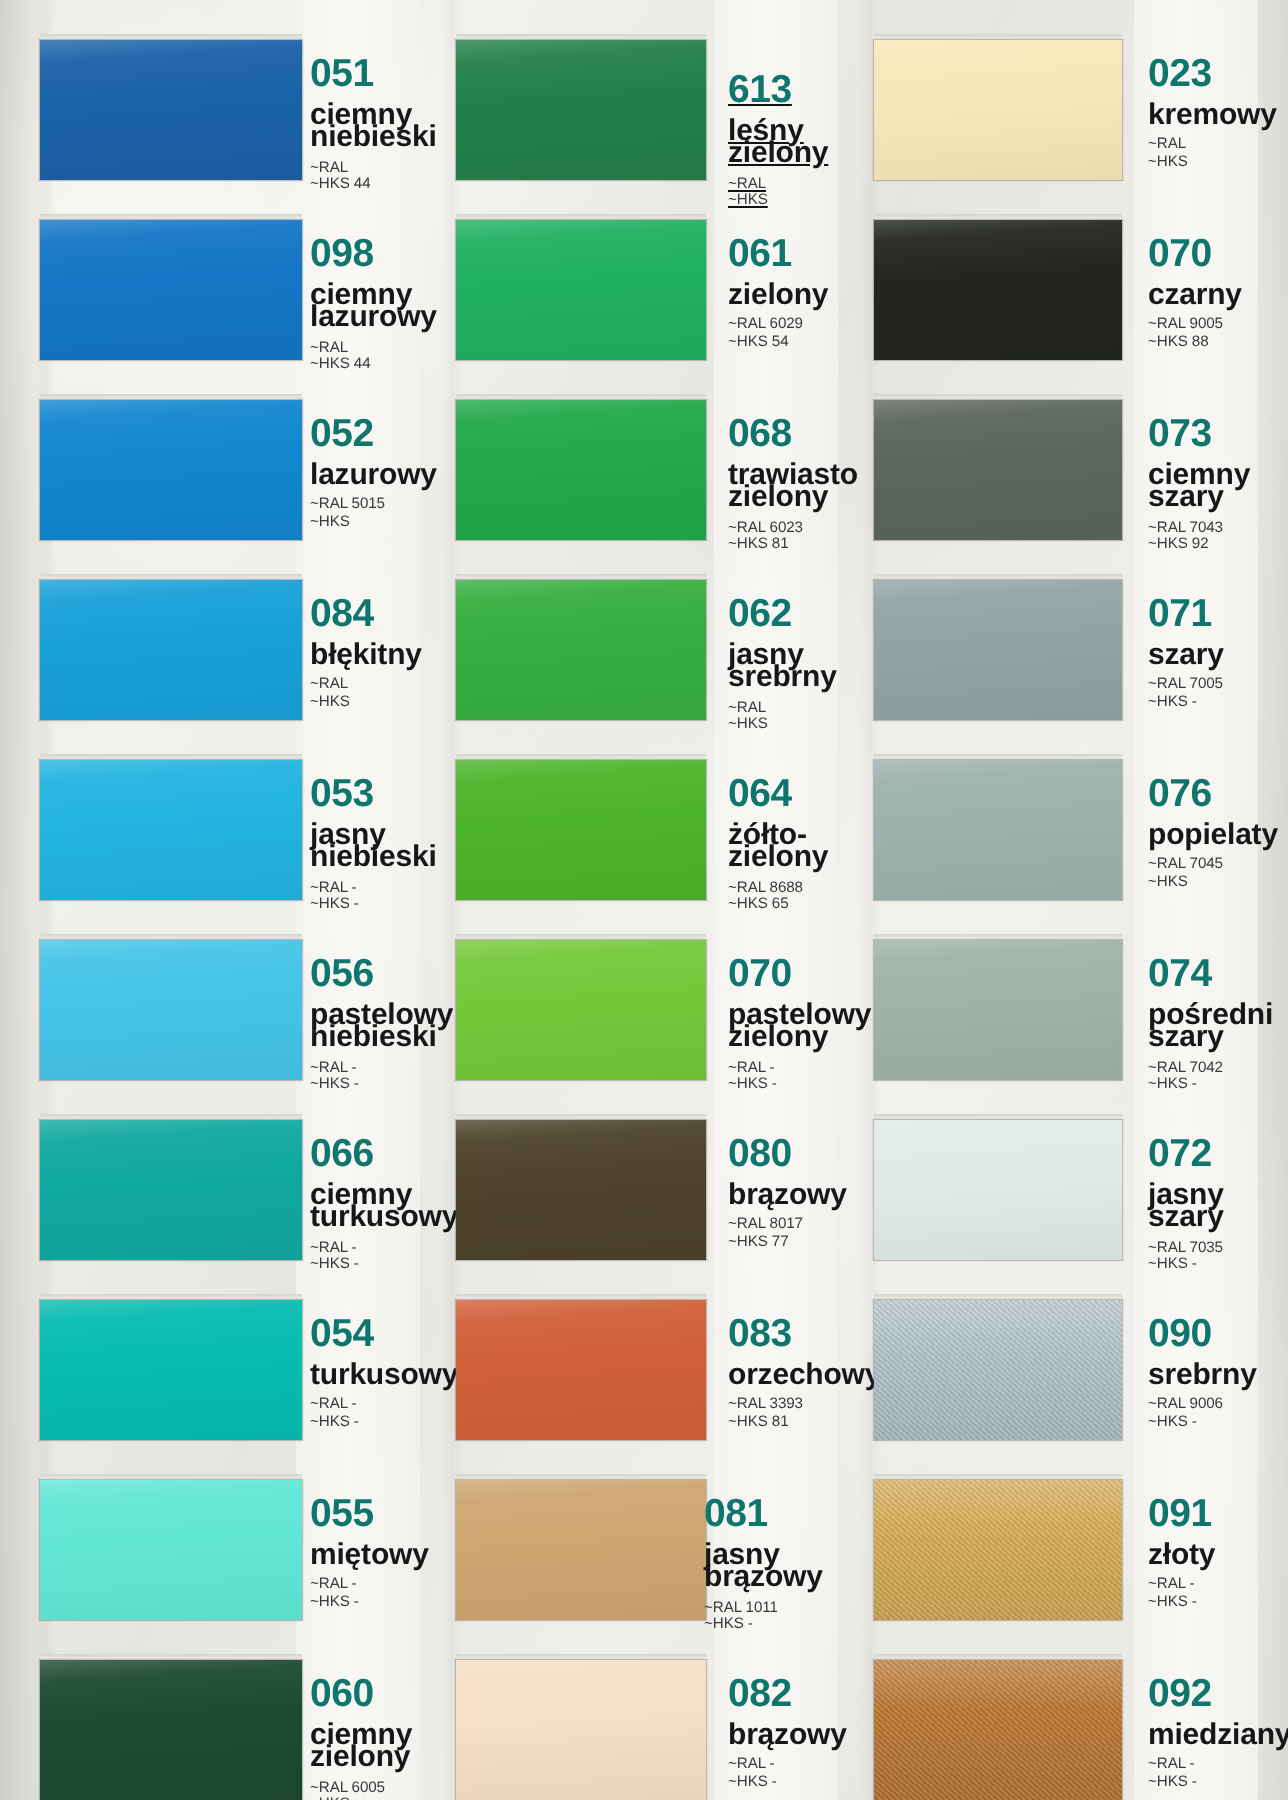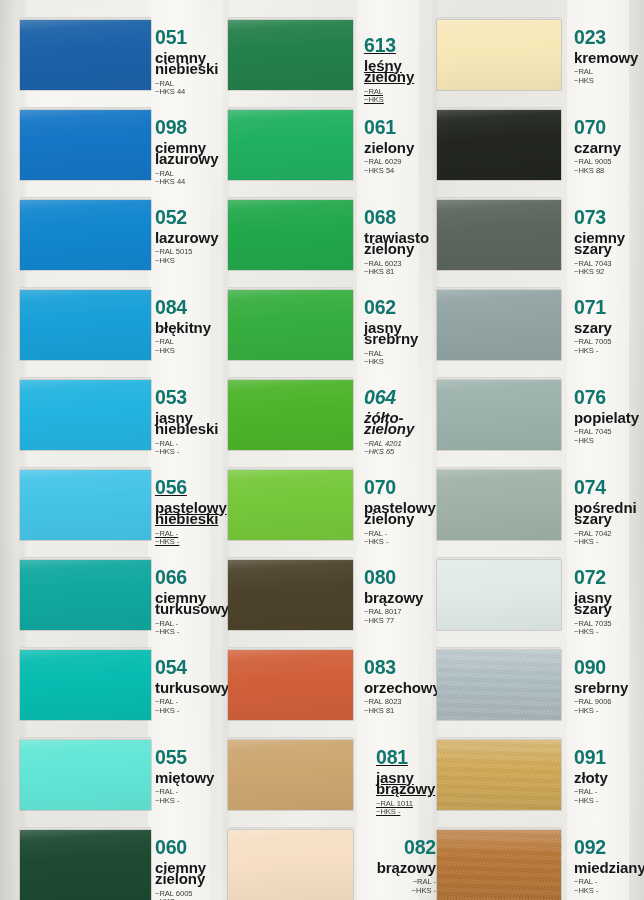--- a/index.html
+++ b/index.html
@@ -194,21 +194,21 @@
           <div class="pname">jasny niebieski</div>
           <div class="refs">
             <div>~RAL -</div>
             <div>~HKS -</div>
           </div>
         </div>
         <div class="swatch-wrap" style="left: 20px; top: 470px; width: 131px; height: 70px;">
           <div class="chip-top"></div>
           <div class="swatch gloss" style="background: rgb(69, 196, 232);"></div>
         </div>
-        <div class="label" style="left: 155px; top: 478px; width: 72px; text-decoration: underline;">
+        <div class="label" style="left: 155px; top: 478px; width: 72px;">
           <div class="code">056</div>
           <div class="pname">pastelowy
 niebieski</div>
           <div class="refs">
             <div>~RAL -</div>
             <div>~HKS -</div>
           </div>
         </div>
         <div class="swatch-wrap" style="left: 20px; top: 560px; width: 131px; height: 70px;">
           <div class="chip-top"></div>
@@ -309,26 +309,26 @@
 srebrny</div>
           <div class="refs">
             <div>~RAL</div>
             <div>~HKS</div>
           </div>
         </div>
         <div class="swatch-wrap" style="left: 228px; top: 380px; width: 125px; height: 70px;">
           <div class="chip-top"></div>
           <div class="swatch gloss" style="background: rgb(76, 180, 42);"></div>
         </div>
-        <div class="label" style="left: 364px; top: 388px; width: 72px; font-style: italic;">
+        <div class="label" style="left: 364px; top: 388px; width: 72px;">
           <div class="code">064</div>
           <div class="pname">żółto-
 zielony</div>
           <div class="refs">
-            <div>~RAL 4201</div>
+            <div>~RAL 8688</div>
             <div>~HKS 65</div>
           </div>
         </div>
         <div class="swatch-wrap" style="left: 228px; top: 470px; width: 125px; height: 70px;">
           <div class="chip-top"></div>
           <div class="swatch gloss" style="background: rgb(118, 200, 58);"></div>
         </div>
         <div class="label" style="left: 364px; top: 478px; width: 72px;">
           <div class="code">070</div>
           <div class="pname">pastelowy
@@ -351,41 +351,41 @@
           </div>
         </div>
         <div class="swatch-wrap" style="left: 228px; top: 650px; width: 125px; height: 70px;">
           <div class="chip-top"></div>
           <div class="swatch gloss" style="background: rgb(209, 96, 58);"></div>
         </div>
         <div class="label" style="left: 364px; top: 658px; width: 72px;">
           <div class="code">083</div>
           <div class="pname">orzechowy</div>
           <div class="refs">
-            <div>~RAL 8023</div>
+            <div>~RAL 3393</div>
             <div>~HKS 81</div>
           </div>
         </div>
         <div class="swatch-wrap" style="left: 228px; top: 740px; width: 125px; height: 70px;">
           <div class="chip-top"></div>
           <div class="swatch gloss" style="background: rgb(205, 166, 113);"></div>
         </div>
-        <div class="label" style="left: 376px; top: 748px; width: 72px; text-decoration: underline;">
+        <div class="label" style="left: 352px; top: 748px; width: 72px;">
           <div class="code">081</div>
           <div class="pname">jasny brązowy</div>
           <div class="refs">
             <div>~RAL 1011</div>
             <div>~HKS -</div>
           </div>
         </div>
         <div class="swatch-wrap" style="left: 228px; top: 830px; width: 125px; height: 70px;">
           <div class="chip-top"></div>
           <div class="swatch gloss" style="background: rgb(246, 223, 196);"></div>
         </div>
-        <div class="label" style="left: 364px; top: 838px; width: 72px; text-align: right;">
+        <div class="label" style="left: 364px; top: 838px; width: 72px;">
           <div class="code">082</div>
           <div class="pname">brązowy</div>
           <div class="refs">
             <div>~RAL -</div>
             <div>~HKS -</div>
           </div>
         </div>
       </div>
       <div class="col" style="left: 0px;">
         <div class="col-strip" style="left: 567px;"></div>

